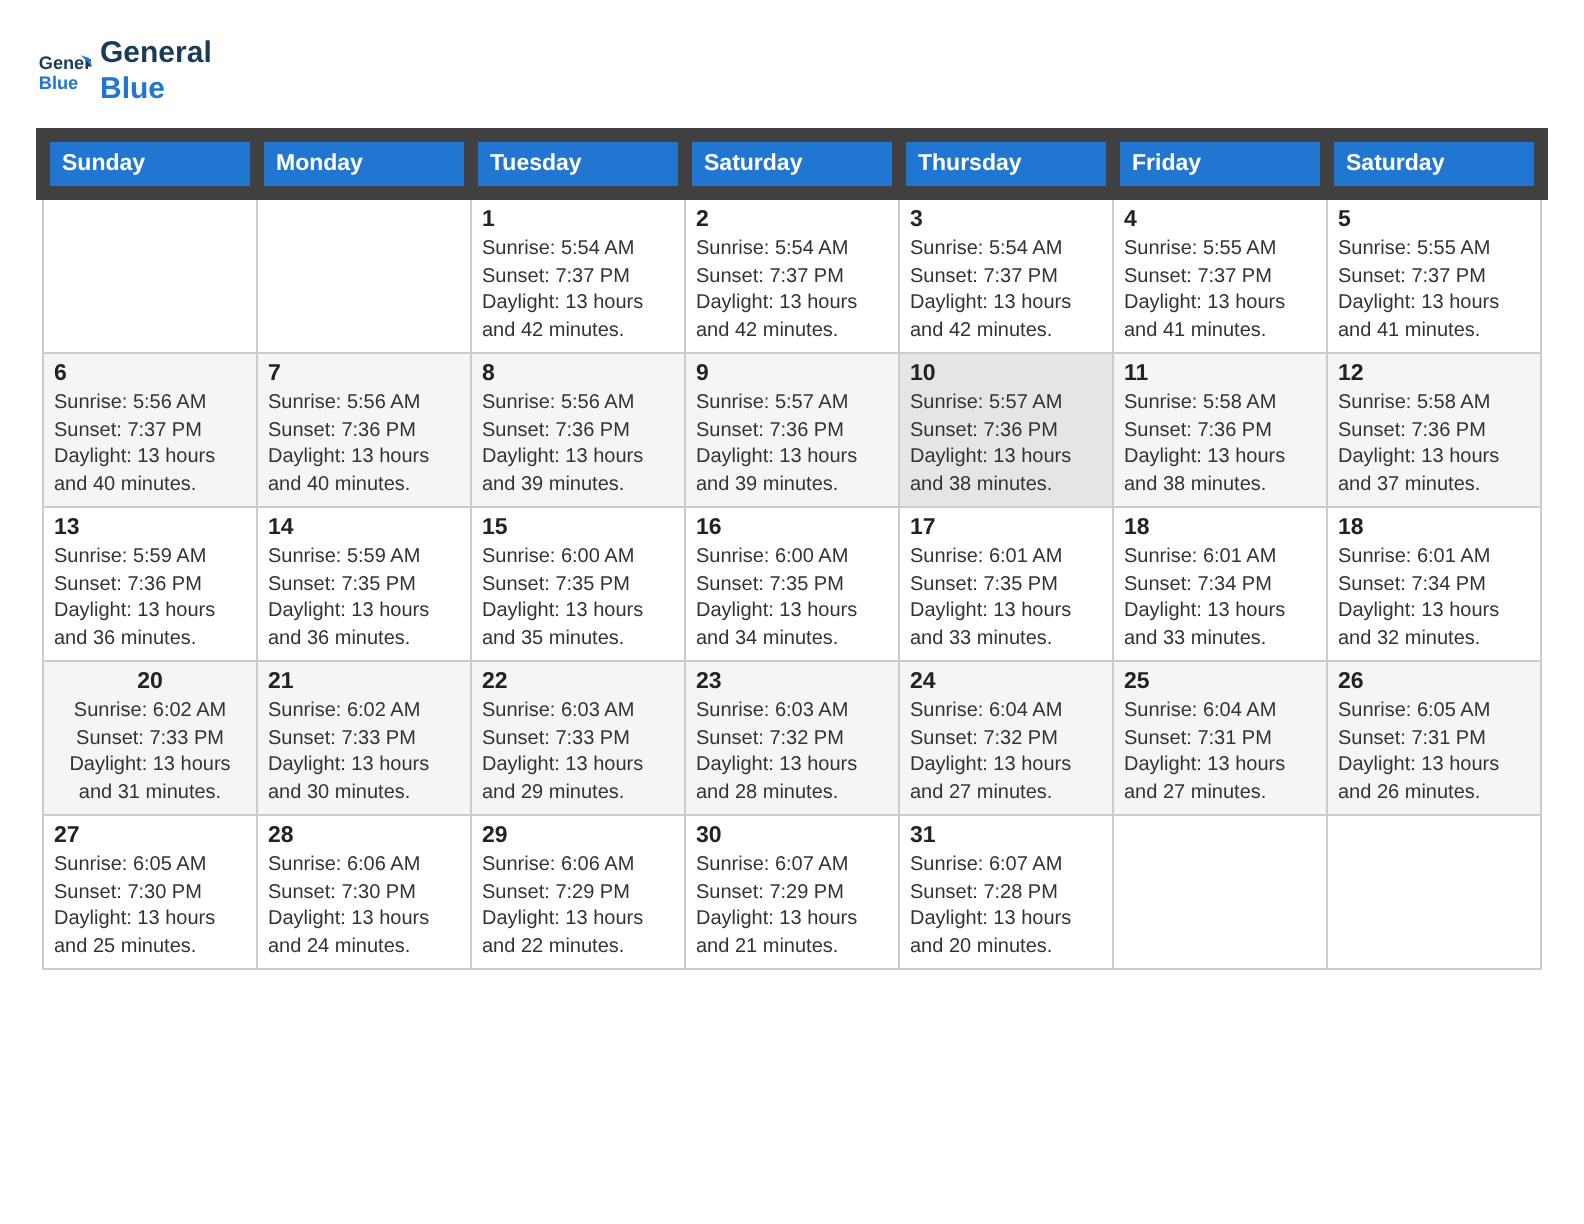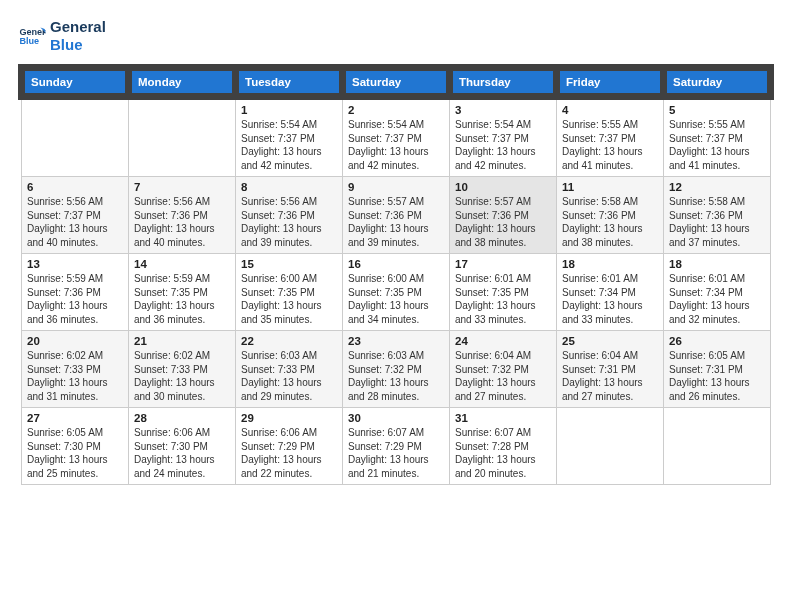--- a/index.html
+++ b/index.html
@@ -244,21 +244,21 @@
 Daylight: 13 hours and 33 minutes.</div>
           </td>
           <td>
             <div class="day-number">18</div>
             <div class="day-info" style="white-space: pre-line;">Sunrise: 6:01 AM
 Sunset: 7:34 PM
 Daylight: 13 hours and 32 minutes.</div>
           </td>
         </tr>
         <tr>
-          <td style="background: rgb(245, 245, 245);">
+          <td style="background: rgb(245, 245, 245); text-align: center;">
             <div class="day-number">20</div>
             <div class="day-info" style="white-space: pre-line;">Sunrise: 6:02 AM
 Sunset: 7:33 PM
 Daylight: 13 hours and 31 minutes.</div>
           </td>
           <td style="background: rgb(245, 245, 245);">
             <div class="day-number">21</div>
             <div class="day-info" style="white-space: pre-line;">Sunrise: 6:02 AM
 Sunset: 7:33 PM
 Daylight: 13 hours and 30 minutes.</div>

